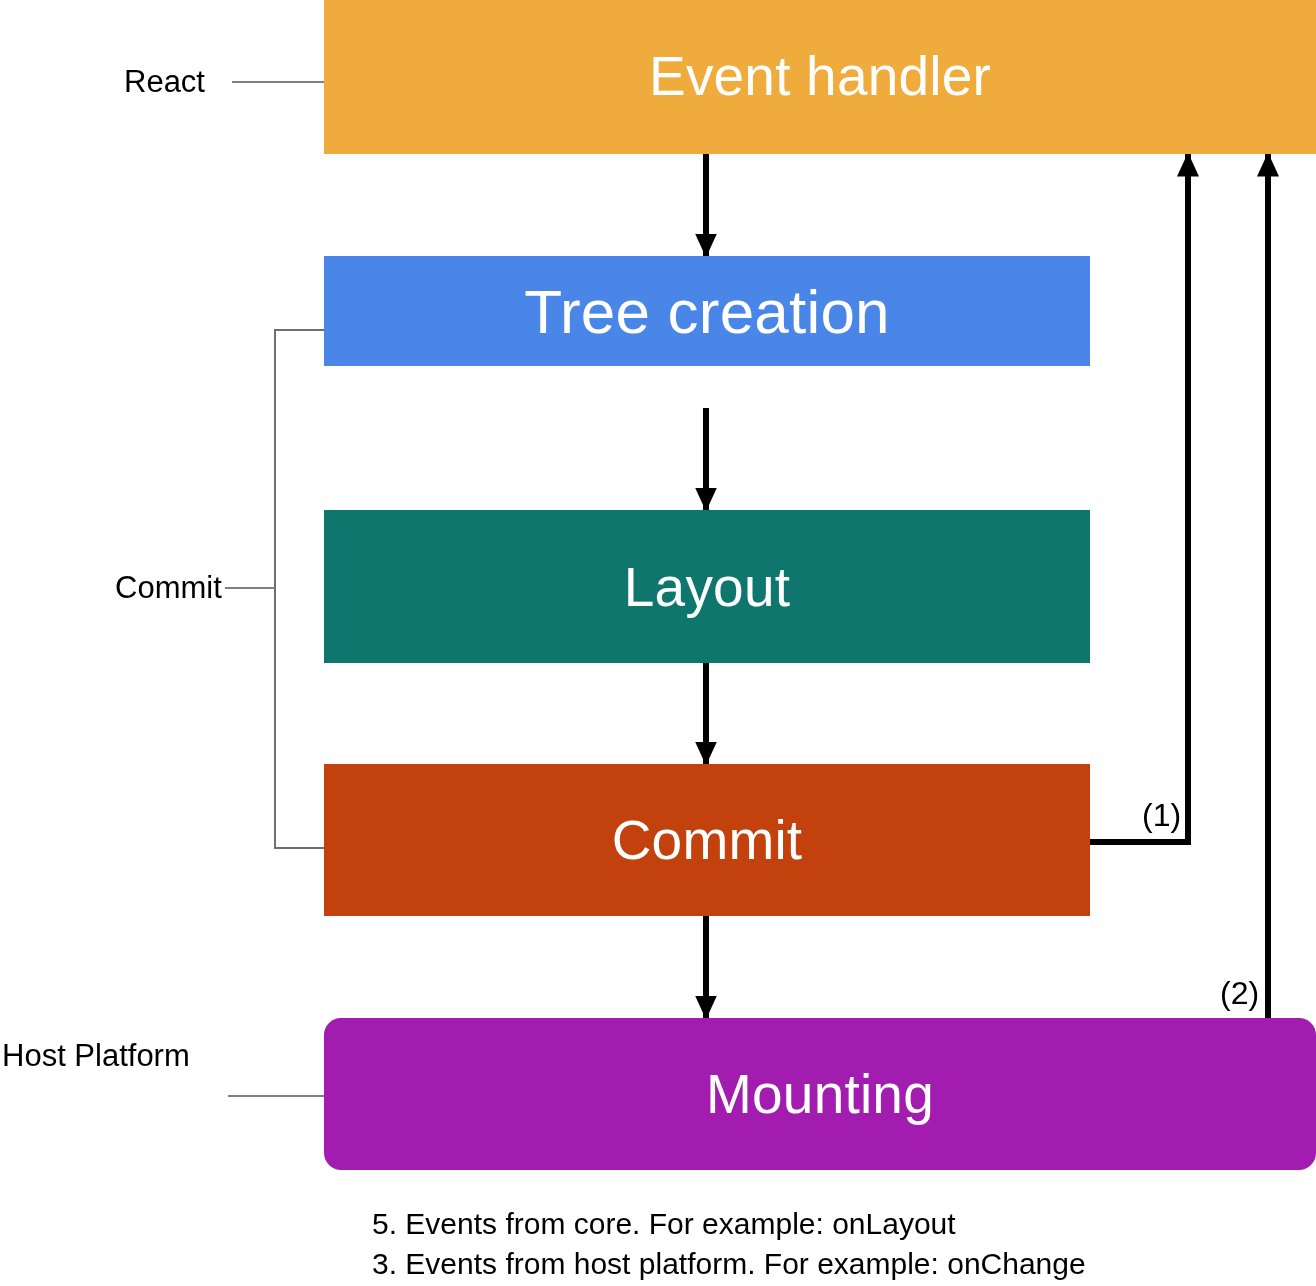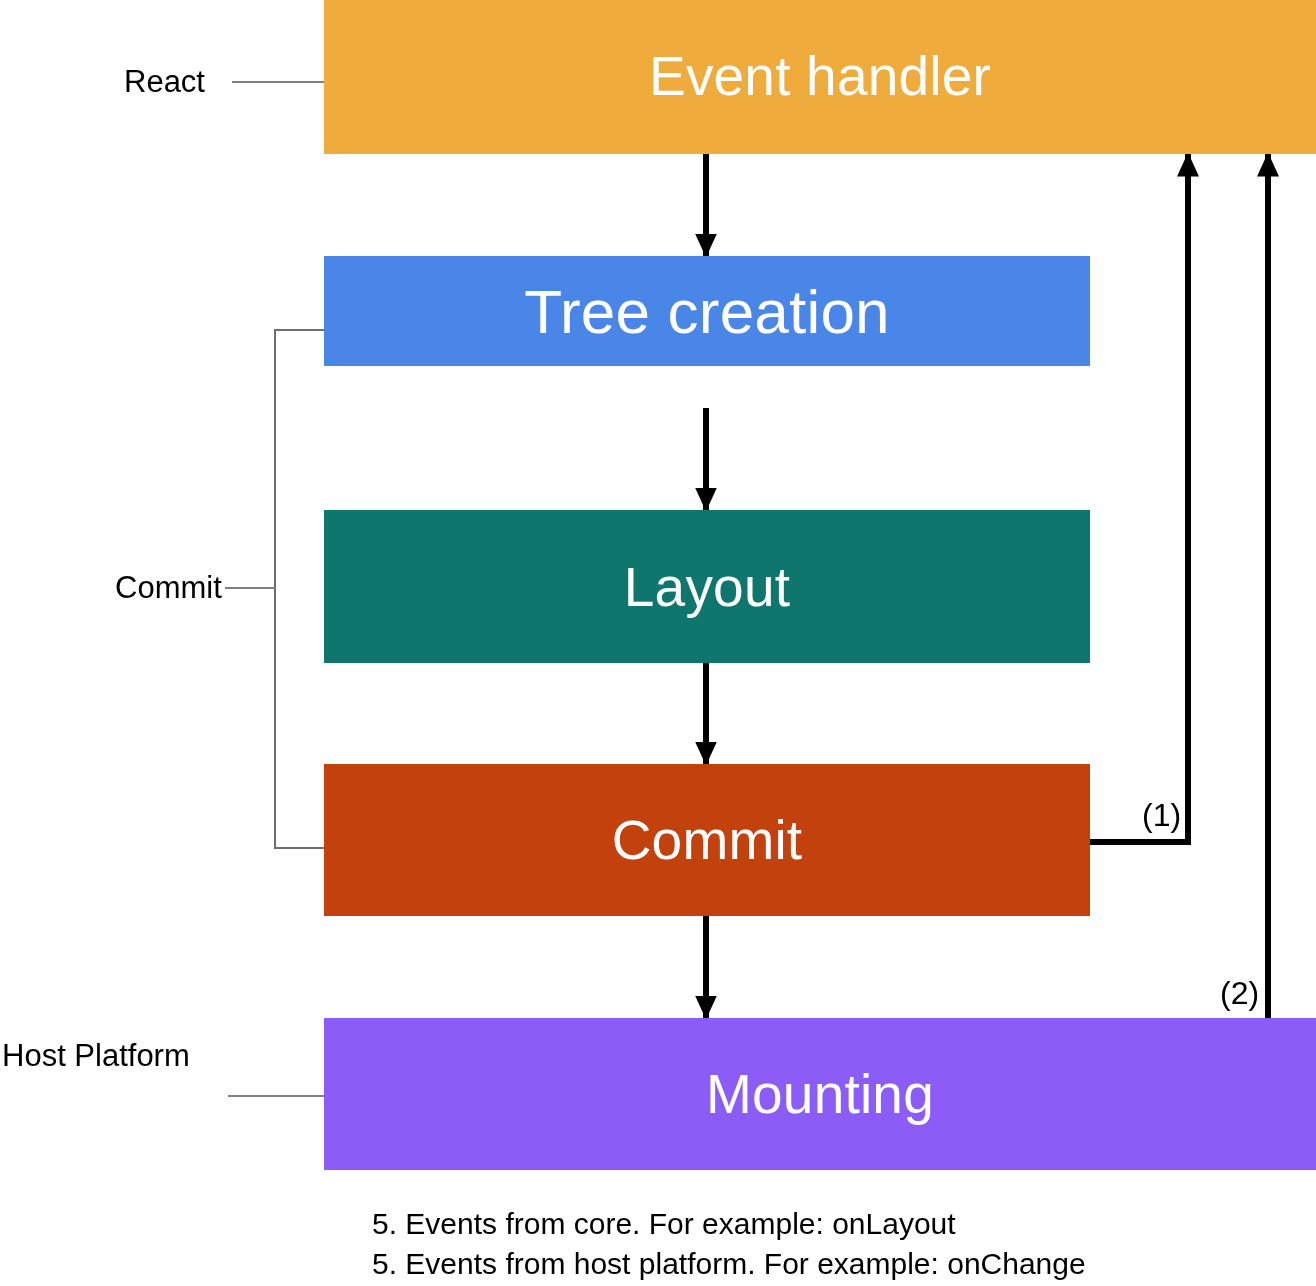--- a/index.html
+++ b/index.html
@@ -156,29 +156,29 @@
   </div>
 
   <div class="stage-box" id="box-layout" style="background:#0f766e;">
     <span>Layout</span>
   </div>
 
   <div class="stage-box" id="box-commit" style="background:#c2410c;">
     <span>Commit</span>
   </div>
 
-  <div class="stage-box" id="box-mounting" style="background:#8b5cf6;">
+  <div class="stage-box" id="box-mounting" style="background:#a21caf;border-radius:17px;">
     <span>Mounting</span>
   </div>
 
   <div class="side-label" id="label-react">React</div>
   <div class="side-label" id="label-fabric">Commit</div>
   <div class="side-label" id="label-host-platform">Host Platform</div>
 
   <div class="step-num" id="step-num-1">(1)</div>
   <div class="step-num" id="step-num-2">(2)</div>
 
   <div id="legend">
     <span class="legend-line">5. Events from core. For example: onLayout</span>
-    <span class="legend-line">5. Events from host platform. For example: onChange</span>
+    <span class="legend-line">3. Events from host platform. For example: onChange</span>
   </div>
 
 </div>
 
 </body></html>

